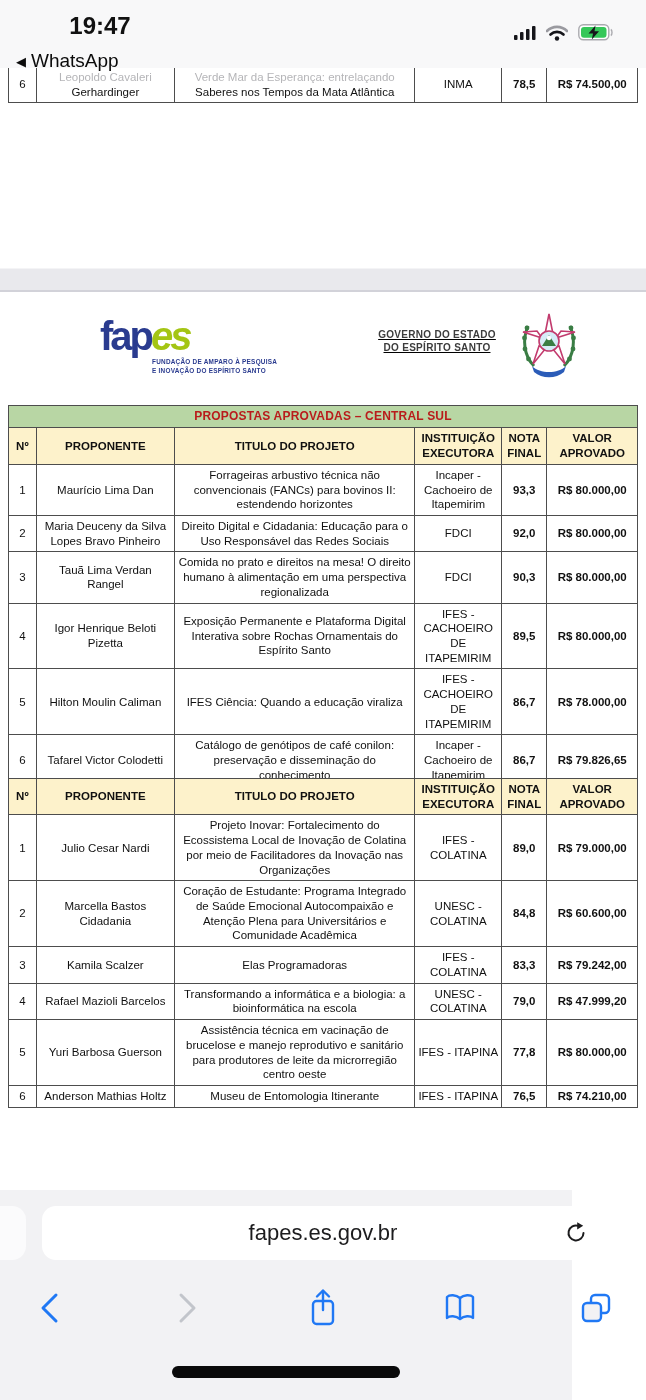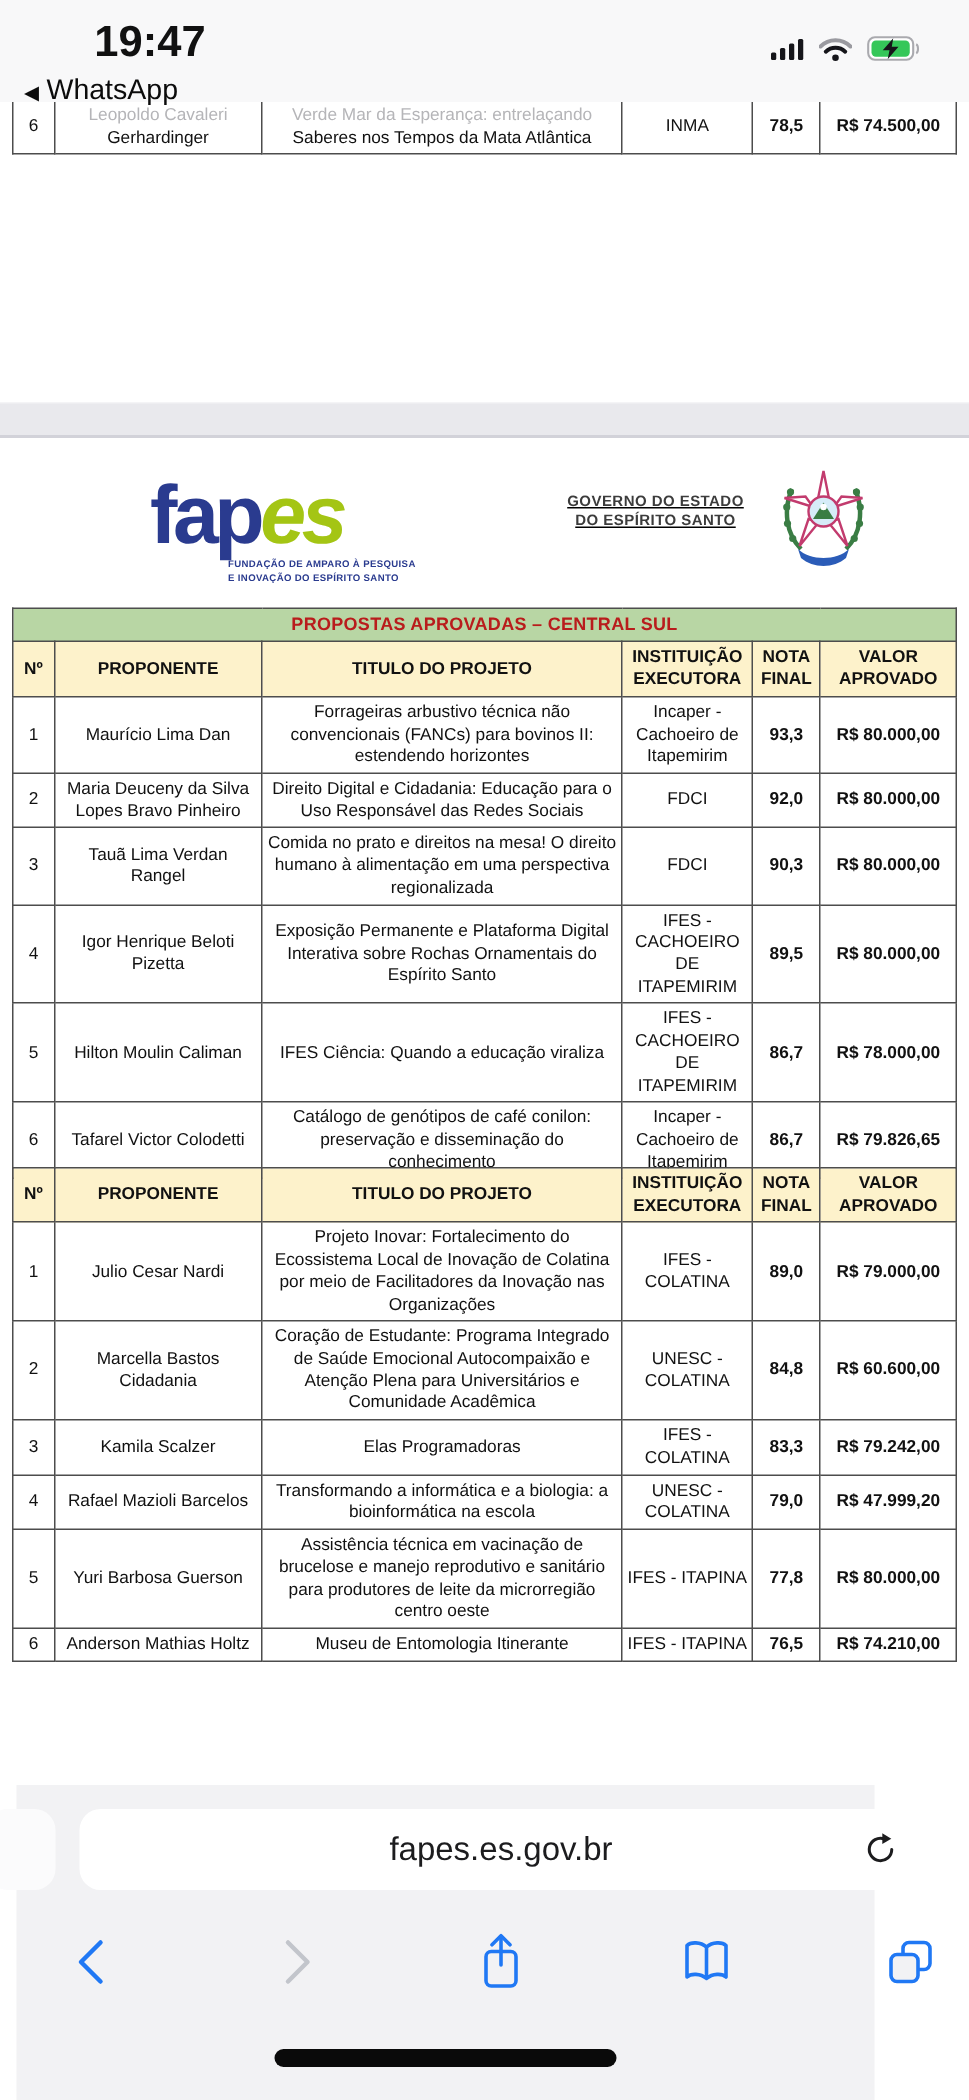--- a/index.html
+++ b/index.html
@@ -3,21 +3,21 @@
 <meta charset="utf-8">
 <style>
   * { margin:0; padding:0; box-sizing:border-box; }
   html,body { width:646px; height:1400px; background:#fff; overflow:hidden;
               font-family:"Liberation Sans", sans-serif; position:relative; }
 
   
   .status-bar { position:absolute; top:0; left:0; width:646px; height:68px;
                 background:#f8f8f9; z-index:30; }
   .sb-time { position:absolute; left:52px; top:12px; width:96px; text-align:center;
-             font-size:29px; font-weight:bold; color:#111; }
+             font-size:24px; font-weight:bold; color:#111; }
   .sb-back { position:absolute; left:16px; top:50px; font-size:19px; color:#0b0b0b;
              display:flex; align-items:center; gap:5px; }
   .sb-back .tri { font-size:13px; }
   .sb-icons { position:absolute; right:32px; top:24px; display:flex; align-items:center; gap:10px; }
 
   
   .page { position:absolute; top:0; left:0; width:646px; height:1190px; background:#fff; }
 
   table.doc { border-collapse:collapse; width:630px; table-layout:fixed;
               font-size:11.5px; color:#111; }
@@ -35,36 +35,36 @@
   .partial-table { position:absolute; top:66px; left:8px; }
   .partial-table td { border-top:none; }
 
   .divider-band { position:absolute; top:268px; left:0; width:646px; height:24px;
                   background:#e9e9ed; border-top:1px solid #f4f4f6;
                   border-bottom:2px solid #d2d2d9; }
 
   
   .logo-row { position:absolute; top:310px; left:0; width:646px; height:86px; }
   .fapes-logo { position:absolute; left:100px; top:6px; width:200px; }
-  .fapes-word { font-size:55px; font-weight:bold; letter-spacing:-3px; line-height:1; }
+  .fapes-word { font-size:40px; font-weight:bold; letter-spacing:-3px; line-height:1; }
   .fapes-blue { color:#2a3b8f; } .fapes-green { color:#a4c514; font-style:italic; }
   .fapes-tag { margin-left:52px; margin-top:2px; font-size:6.4px; font-weight:bold;
                color:#2a3b8f; letter-spacing:.25px; line-height:1.35; }
   .gov-block { position:absolute; left:332px; top:18px; width:210px; text-align:center;text-decoration:underline; }
   .gov-bold { font-size:10px; font-weight:bold; color:#3c3c3c; line-height:1.3;
               letter-spacing:.3px; }
   .gov-ital { margin-top:4px; font-size:10px; font-style:italic; color:#4e4e4e;
               line-height:1.3; }
   .coat { position:absolute; left:520px; top:2px; }
 
   .table1 { position:absolute; top:405px; left:8px; }
   .table2 { position:absolute; top:778px; left:8px; }
 
   
-  .chrome { position:absolute; top:1190px; left:11px; width:572px; height:210px;
+  .chrome { position:absolute; top:1190px; left:0; width:572px; height:210px;
             background:#f2f2f4; z-index:20; }
   .url-pill { position:absolute; top:16px; left:42px; width:562px; height:54px;
               background:#fff; border-radius:14px; }
   .url-text { position:absolute; left:0; right:0; top:0; height:54px; line-height:54px;
               text-align:center; font-size:22px; color:#1c1c1e; }
   .reload-btn { position:absolute; right:14px; top:13px; width:28px; height:28px;
                 display:flex; align-items:center; justify-content:center; }
   .pill-peek { position:absolute; top:16px; left:-20px; width:46px; height:54px;
                background:#fbfbfc; border-radius:14px; }
   .toolbar { position:absolute; top:92px; left:0; width:646px; height:52px;

